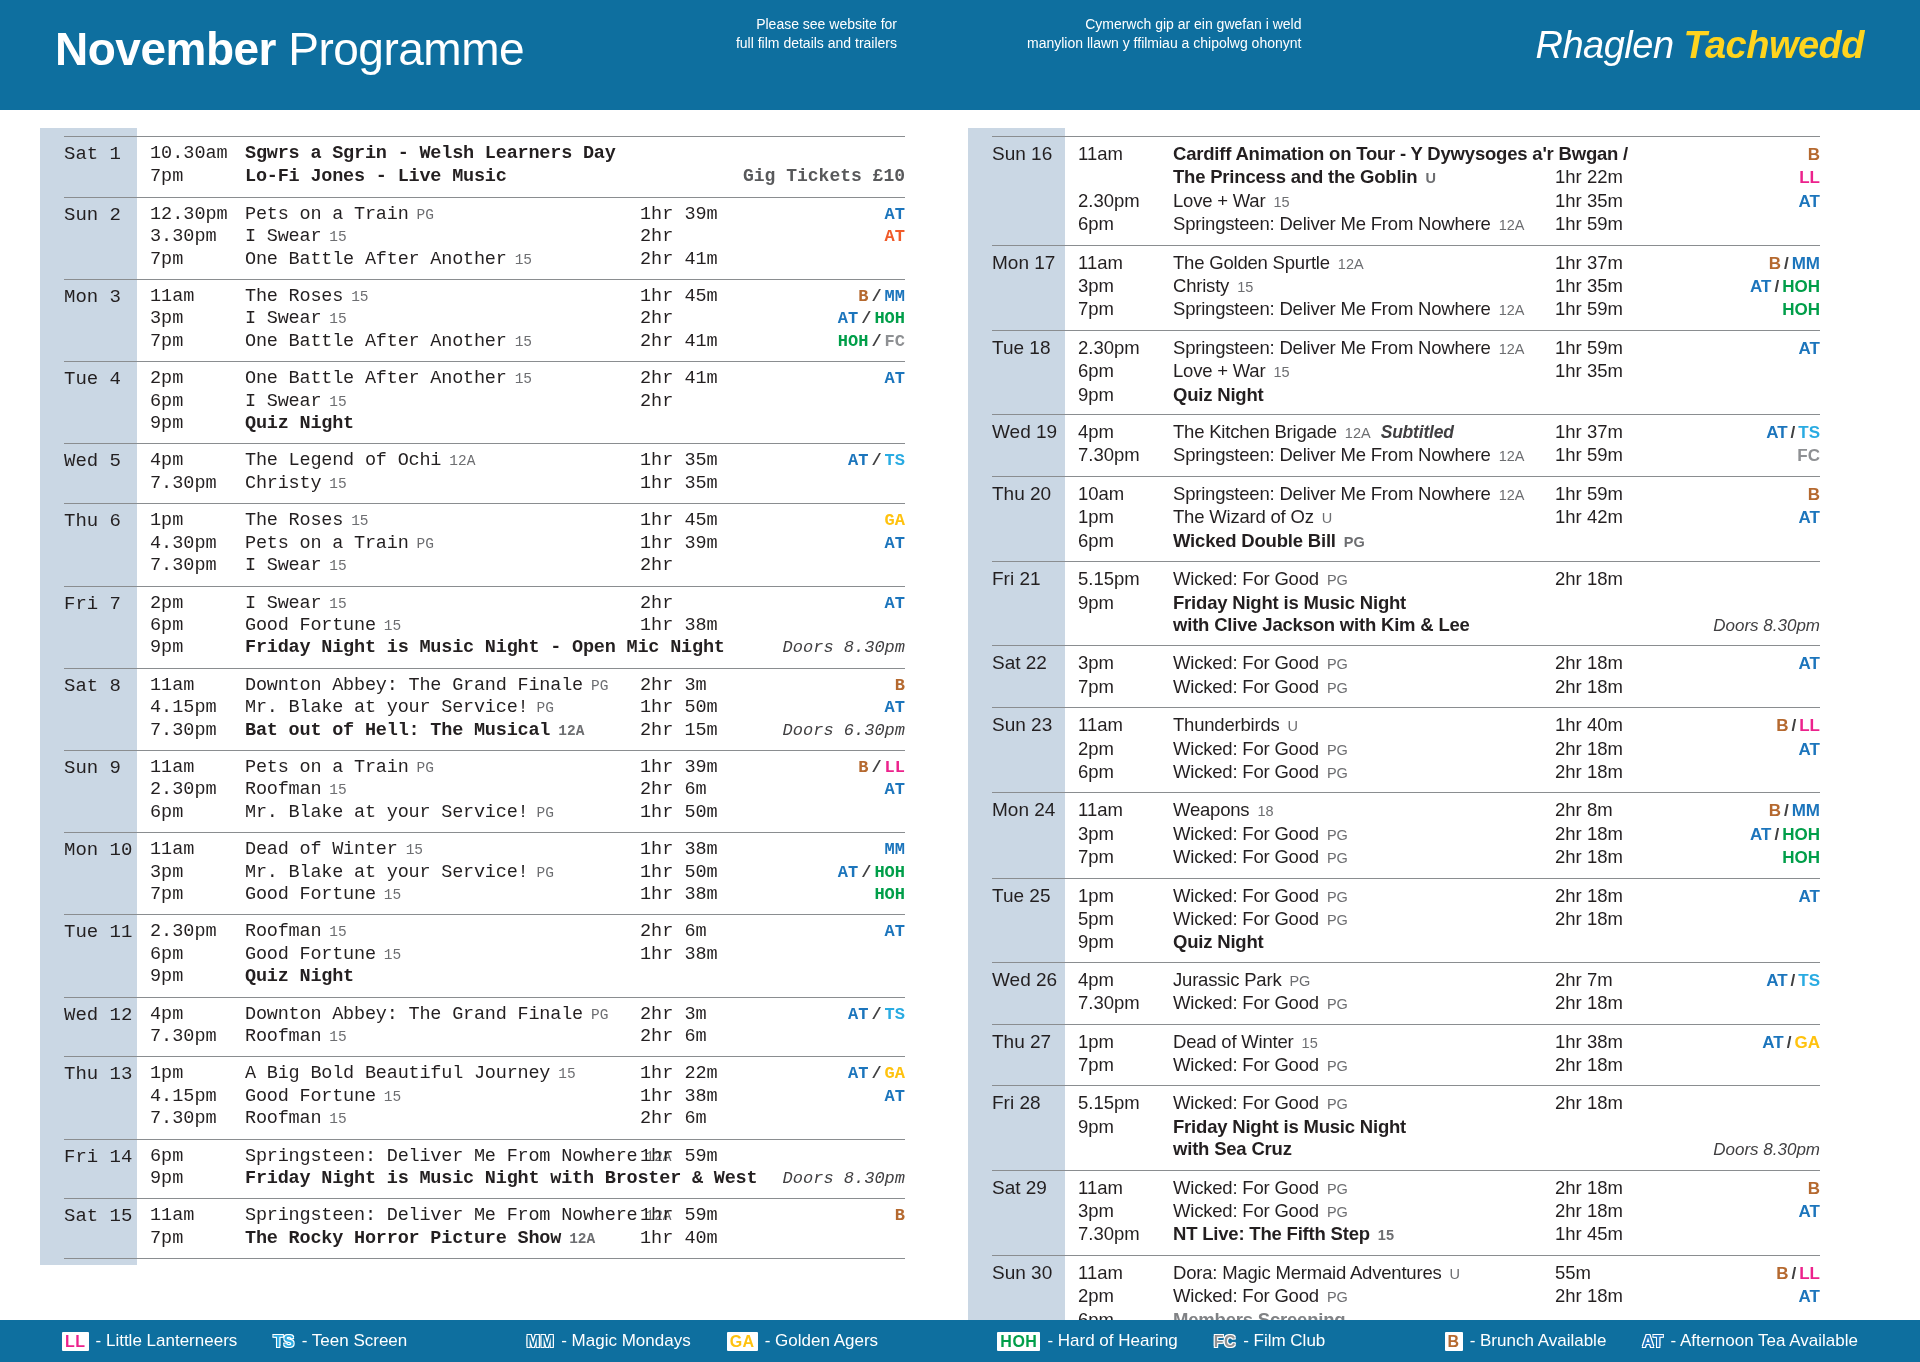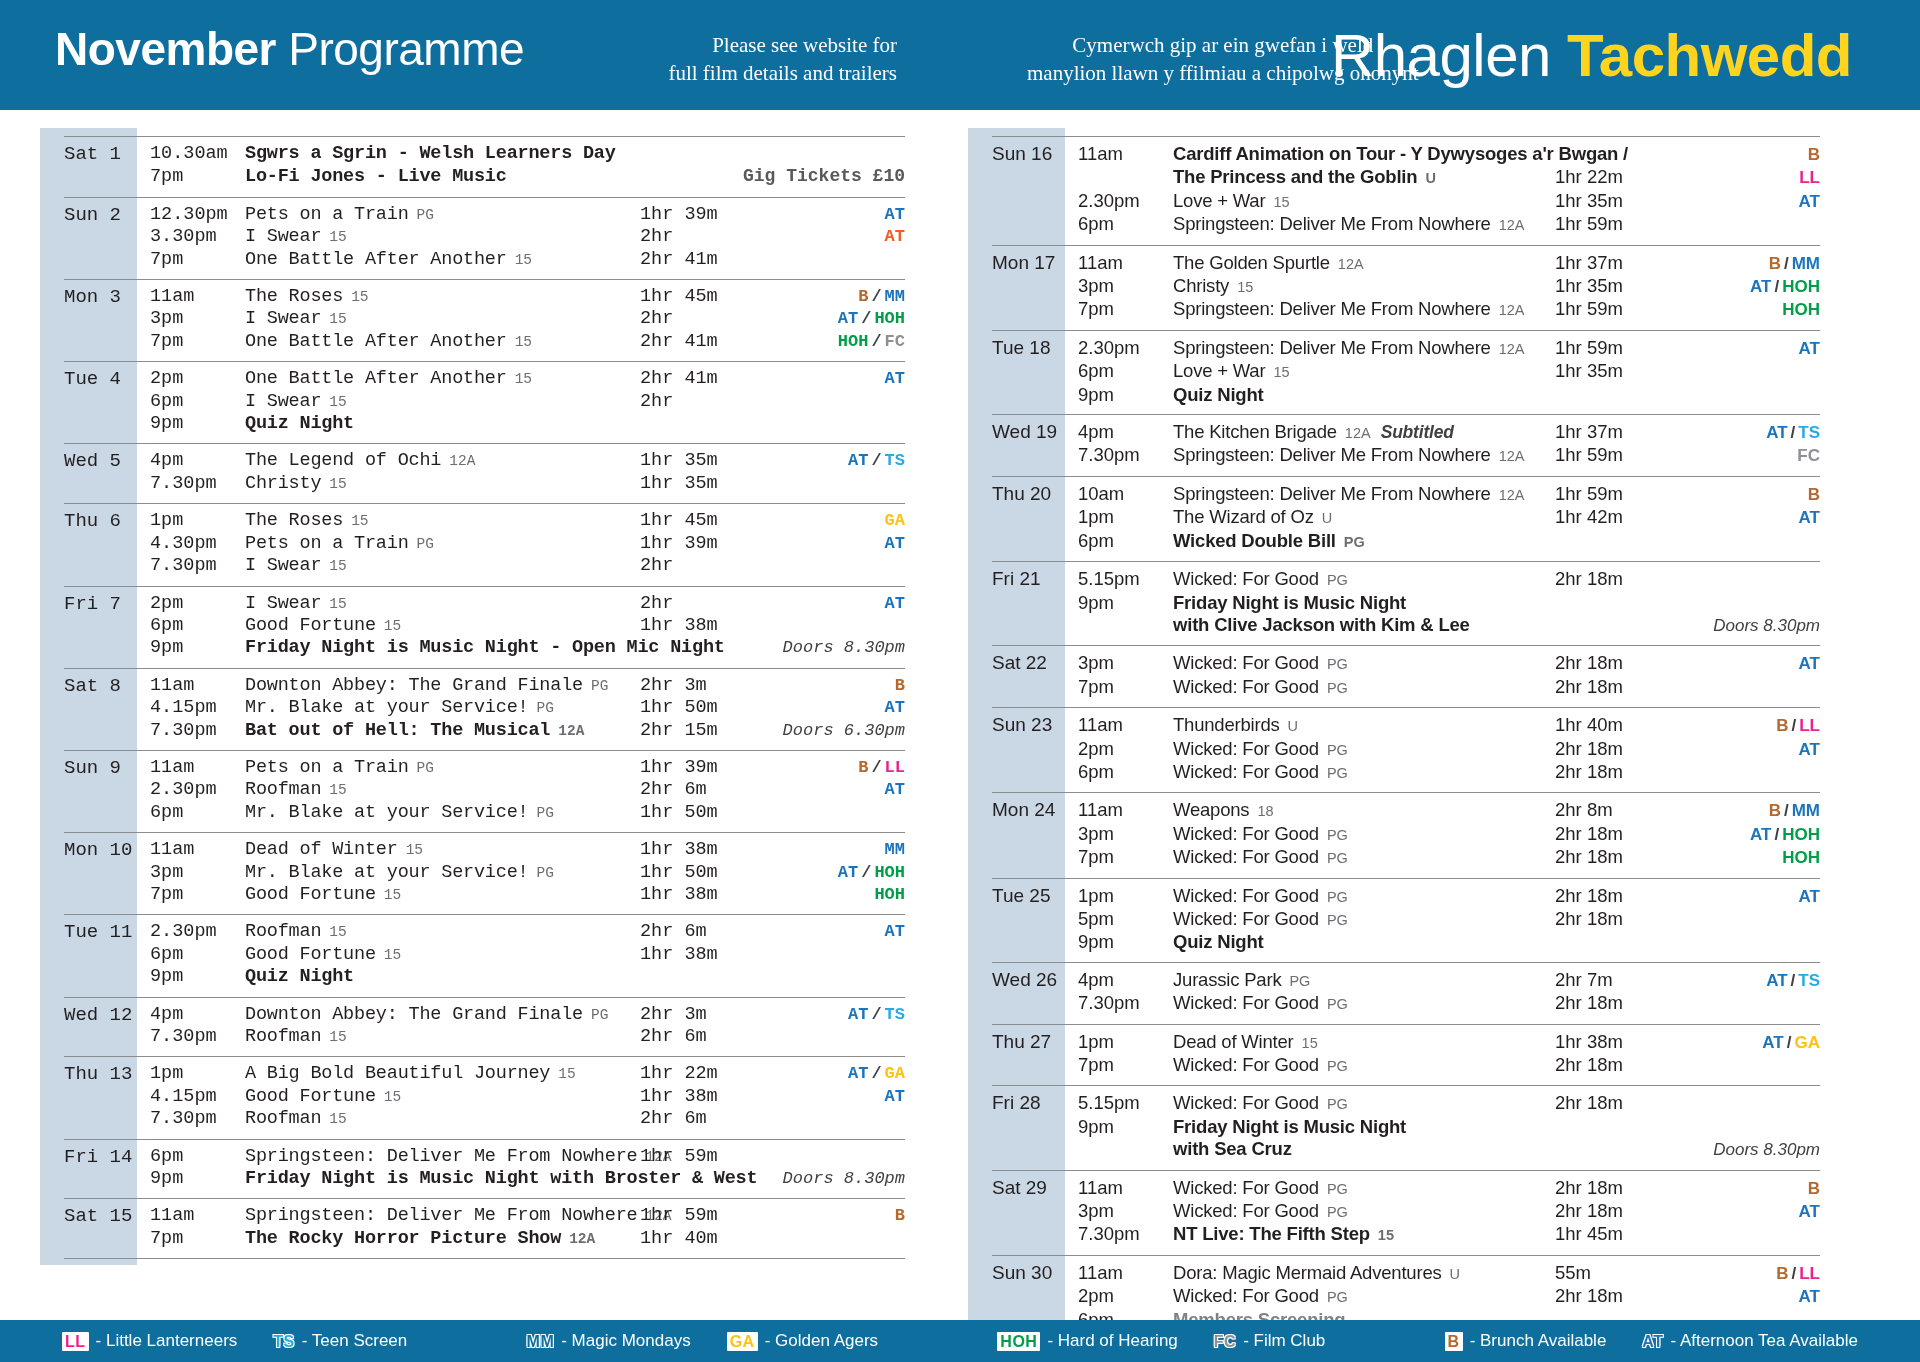--- a/index.html
+++ b/index.html
@@ -5,26 +5,26 @@
   html,body{margin:0;padding:0;background:#ffffff;}
   .page{position:relative;width:1920px;height:1362px;overflow:hidden;
         font-family:"Liberation Sans",sans-serif;color:#231F20;background:#ffffff;}
 
   
   .band{position:absolute;left:0;right:0;background:#0E6F9F;}
   .band.top{top:0;height:110px;}
   .month-title{position:absolute;left:55px;top:26px;font-size:46px;line-height:1;letter-spacing:-0.5px;white-space:nowrap;}
   .month-title .accent{color:#ffffff;font-weight:700;}
   .month-title .rest{color:#ffffff;font-weight:300;}
-  .welsh-title{position:absolute;right:68px;top:26px;font-size:60px;line-height:1;letter-spacing:-0.5px;white-space:nowrap;}
+  .welsh-title{position:absolute;right:56px;top:26px;font-size:38px;line-height:1;letter-spacing:-0.5px;white-space:nowrap;font-style:italic;}
   .welsh-title .rest{color:#ffffff;font-weight:300;}
   .welsh-title .accent{color:#FFD41E;font-weight:700;}
-  .band-note{position:absolute;top:31px;color:#ffffff;font-size:21px;line-height:1.35;white-space:pre-line;font-family:Liberation Serif, serif;}
+  .band-note{position:absolute;top:15px;color:#ffffff;font-size:14px;line-height:1.35;white-space:pre-line;}
   .band-note.en{right:1023px;text-align:right;}
-  .band-note.cy{left:1027px;text-align:center;}
+  .band-note.cy{left:1027px;text-align:right;}
 
   
   .main{position:absolute;top:110px;bottom:42px;left:0;right:0;background:#ffffff;}
   .panel{position:absolute;top:26px;}
   .panel-left{left:40px;width:865px;font-family:Liberation Mono, monospace;}
   .panel-right{left:968px;width:852px;}
   .panel::before{content:"";position:absolute;left:0;top:-8px;bottom:-6px;width:97px;background:#CAD7E4;}
   .schedule{position:relative;margin-left:24px;border-bottom:1.5px solid #8A8D90;}
   .daygroup{display:flex;border-top:1.5px solid #8A8D90;padding:6px 0 8px 0;}
   .date-cell{flex:0 0 86px;font-size:19px;line-height:22.4px;}

